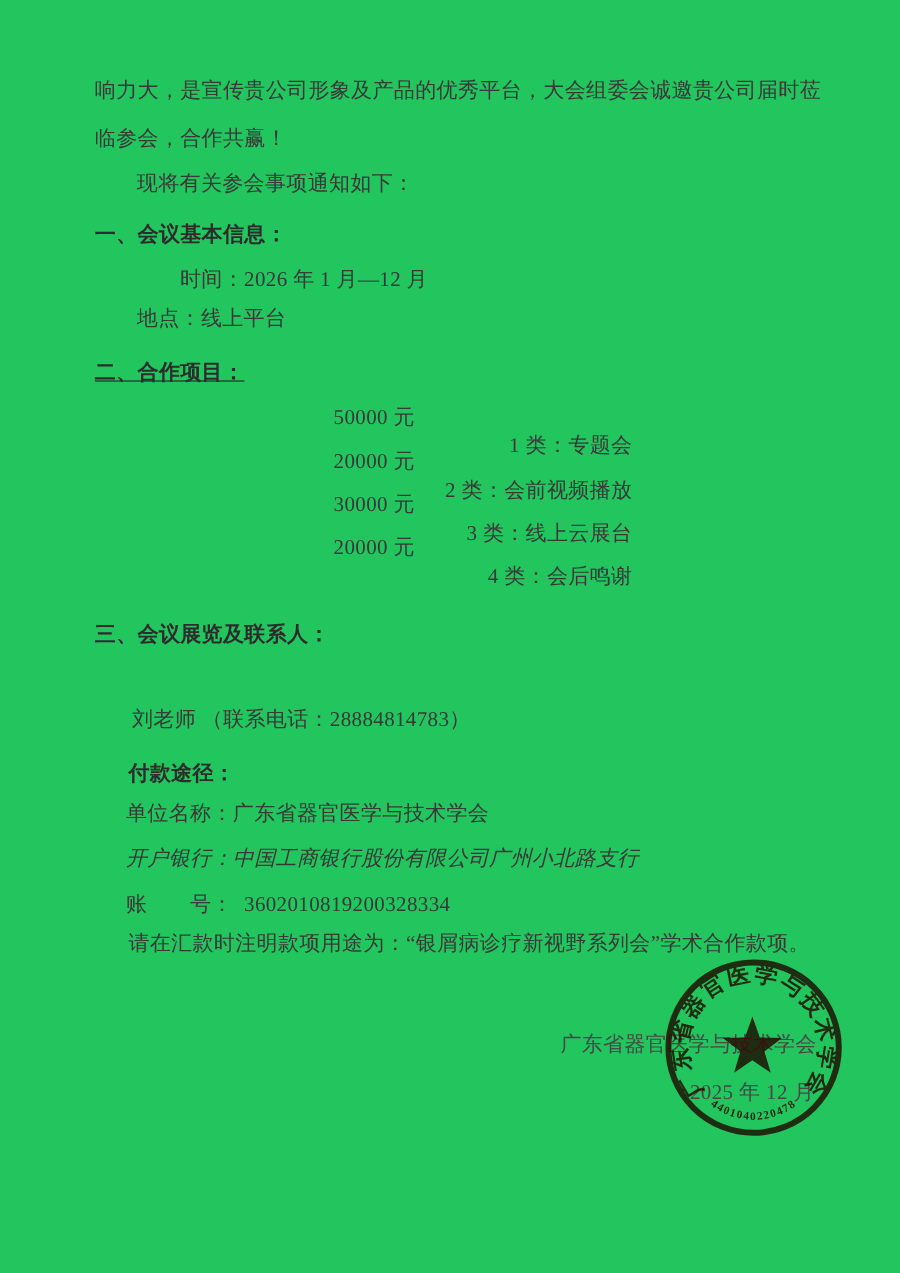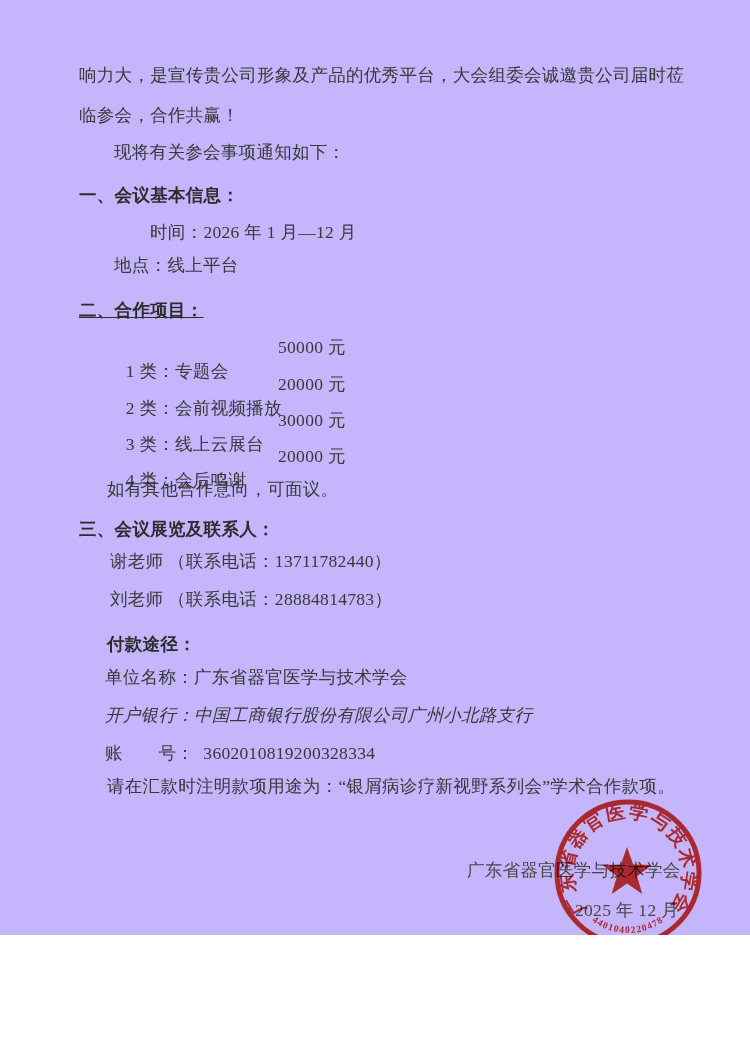--- a/index.html
+++ b/index.html
@@ -1,25 +1,26 @@
 <!DOCTYPE html>
 <html style="--seal-color: #d9281c;"><head>
 <meta charset="utf-8">
 <style>
   :root { --seal-color: #d9281c; }
   * { margin: 0; padding: 0; box-sizing: border-box; }
   html, body { background: #ffffff; }
   .page {
     position: relative;
     width: 750px;
-    height: 935px;
-    background: #c4b5fd;
+    height: 1061px;
+    background: #22c55e;
     overflow: hidden;
     font-family: "Liberation Serif", "DejaVu Serif", serif;
     color: #323232;
+    text-align: right;
   }
   .line {
     position: absolute;
     font-size: 17.5px;
     line-height: 24px;
     letter-spacing: 0.3px;
     white-space: pre;
     color: #383838;
   }
   .heading { font-weight: 700; color: #2c2c2c; }
@@ -69,24 +70,22 @@
   </div>
   <div class="line item-row" style="left:107px; top:408px;">
     <span>3 类：线上云展台</span>
     <span class="price">30000 元</span>
   </div>
   <div class="line item-row" style="left:107px; top:444px;">
     <span>4 类：会后鸣谢</span>
     <span class="price">20000 元</span>
   </div>
 
-  <div class="line" style="left:107px; top:477px;">如有其他合作意向，可面议。</div>
 
   <div class="line heading" style="left:79px; top:518px;font-family:Liberation Mono, monospace;">三、会议展览及联系人：</div>
-  <div class="line" style="left:110px; top:549px;">谢老师 （联系电话：13711782440）</div>
   <div class="line" style="left:110px; top:587px;">刘老师 （联系电话：28884814783）</div>
 
   <div class="line heading" style="left:107px; top:632px;">付款途径：</div>
   <div class="line" style="left:105px; top:665px;">单位名称：广东省器官医学与技术学会</div>
   <div class="line" style="left:105px; top:703px;font-style:italic;">开户银行：中国工商银行股份有限公司广州小北路支行</div>
   <div class="line" style="left:105px; top:741px;">账　　号：  3602010819200328334</div>
   <div class="line" style="left:107px; top:774px;">请在汇款时注明款项用途为：“银屑病诊疗新视野系列会”学术合作款项。</div>
 
   <div class="line sig" style="left:467px; top:858px;">广东省器官医学与技术学会</div>
   <div class="line sig" style="left:575px; top:898px;">2025 年 12 月</div>

